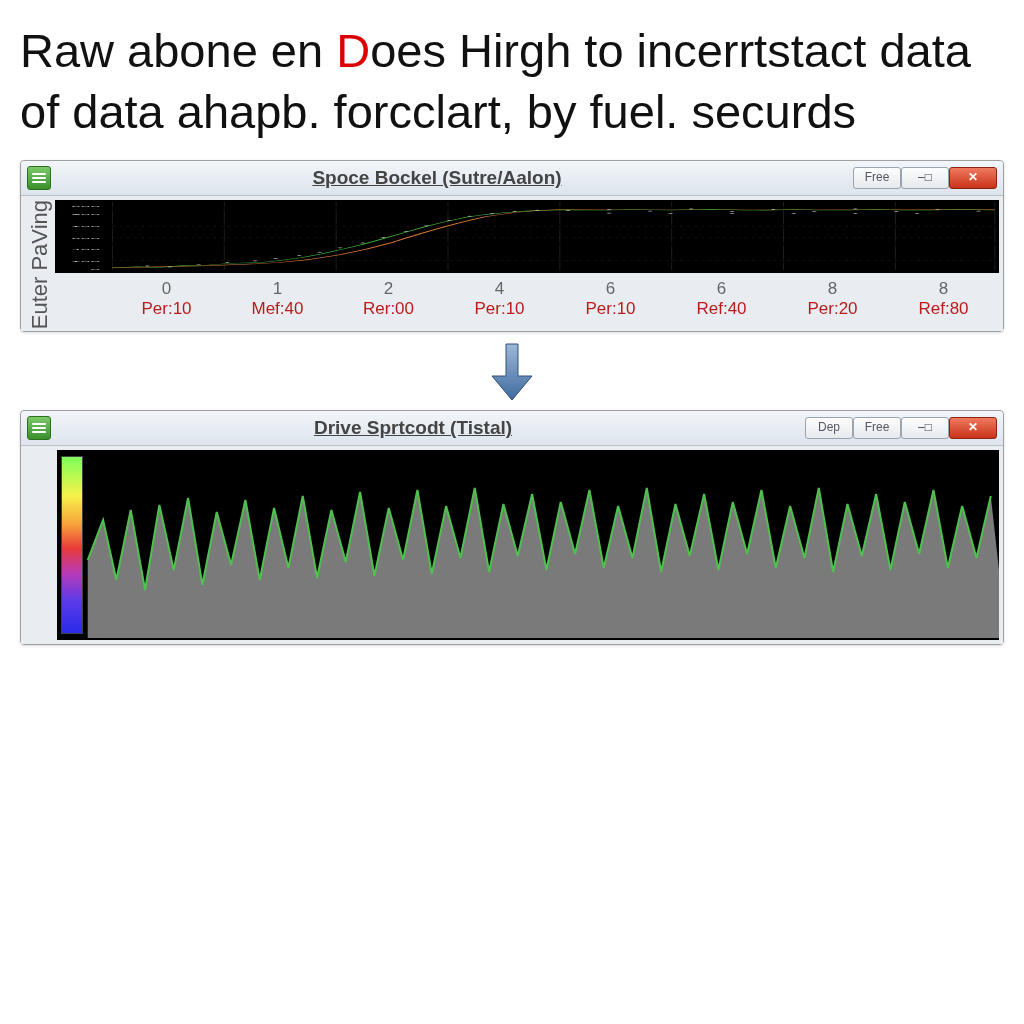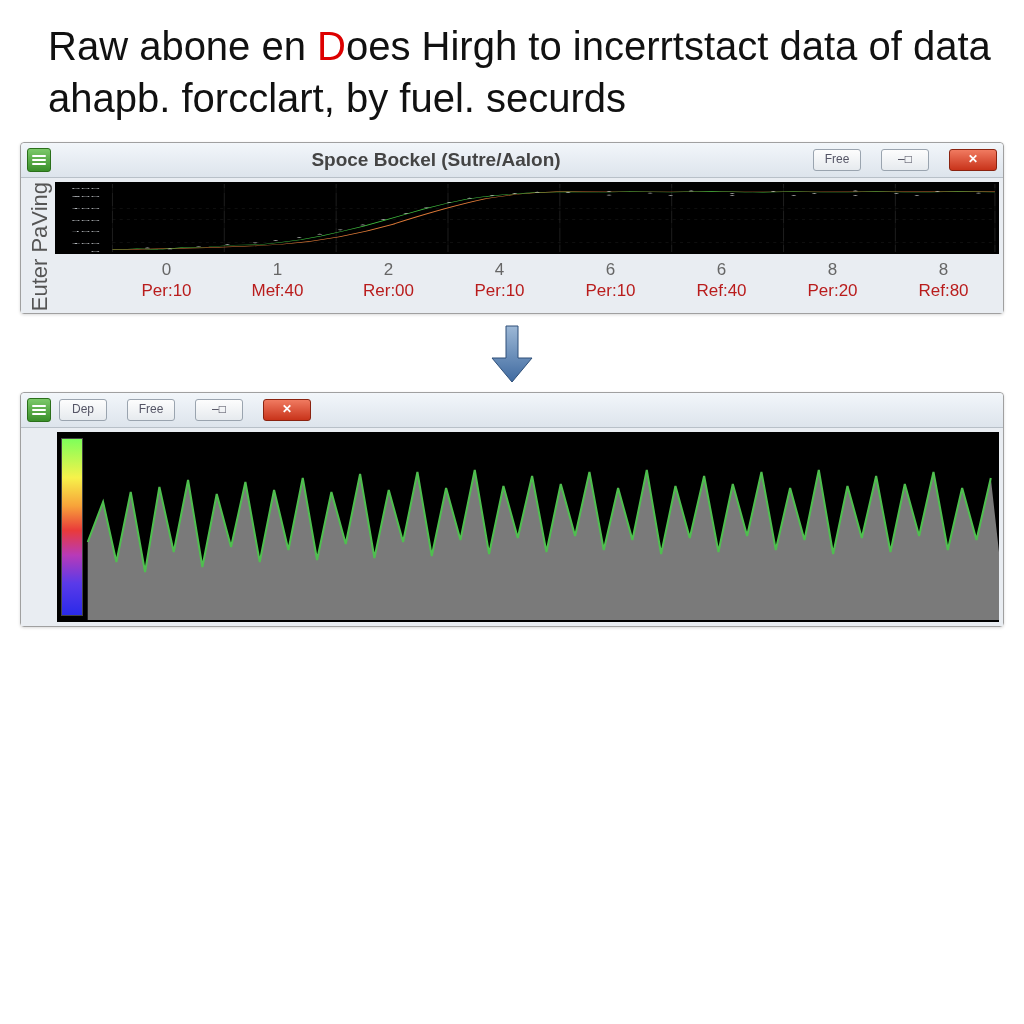--- a/index.html
+++ b/index.html
@@ -4,25 +4,24 @@
 <style>
   body {
     margin: 0;
     padding: 20px;
     font-family: Arial, Helvetica, sans-serif;
     background: #ffffff;
     width: 1024px;
     box-sizing: border-box;
   }
   .heading {
-    font-size: 40px;
+    font-size: 47px;
     line-height: 1.3;
     color: #111;
     margin-bottom: 18px;
-    margin-left: 28px;
   }
   .heading .red { color: #d00; }
   .window {
     border: 1px solid #a0a0a0;
     border-radius: 4px;
     background: linear-gradient(#f7f9fb,#e9edf2);
     box-shadow: 0 1px 3px rgba(0,0,0,0.15);
     margin-bottom: 10px;
   }
   .titlebar {
@@ -42,22 +41,22 @@
     border: 1px solid #2a6f1a;
     border-radius: 3px;
     margin-right: 8px;
     position: relative;
   }
   .titlebar .icon-left::after{
     content:"";
     position:absolute; left:4px; top:10px; width:14px; height:2px; background:#fff; border-radius:1px;
     box-shadow: 0 -4px 0 #fff, 0 4px 0 #fff;
   }
-  .titlebar .title { flex:1; text-align:center; font-weight:600; color:#444;}
-  .titlebar .btns { display:flex; gap:20px; }
+  .titlebar .title { flex:1; text-align:center; font-weight:600; color:#444;text-decoration:underline;}
+  .titlebar .btns { display:flex; gap:0;margin-left:38px; }
   .tbtn {
     height:20px; min-width:34px; padding:0 6px;
     font-size:12px; line-height:18px;
     border:1px solid #9aa4af; border-radius:3px;
     background:linear-gradient(#fdfdfd,#e6eaee);
     color:#556; text-align:center;
   }
   .tbtn.min { color:#445; }
   .tbtn.close {
     background: linear-gradient(#f07a60,#c8331a);
@@ -258,20 +257,21 @@
         <stop offset="1" stop-color="#3f6aa0"></stop>
       </linearGradient>
     </defs>
     <path fill="url(#ag)" stroke="#2e4f78" stroke-width="1" d="M18 2 H30 V34 H44 L24 58 L4 34 H18 Z"></path>
   </svg>
 </div>
 
 <div class="window">
   <div class="titlebar">
     <div class="icon-left"></div>
+    <div class="title">Drive Sprtcodt (Tistal)</div>
     <div class="btns">
       <div class="tbtn">Dep</div>
       <div class="tbtn">Free</div>
       <div class="tbtn min">–□</div>
       <div class="tbtn close">✕</div>
     </div>
   </div>
   <div class="plot-wrap" style="padding:4px;">
     <div class="plot small">
       <div class="spectrum"></div>

